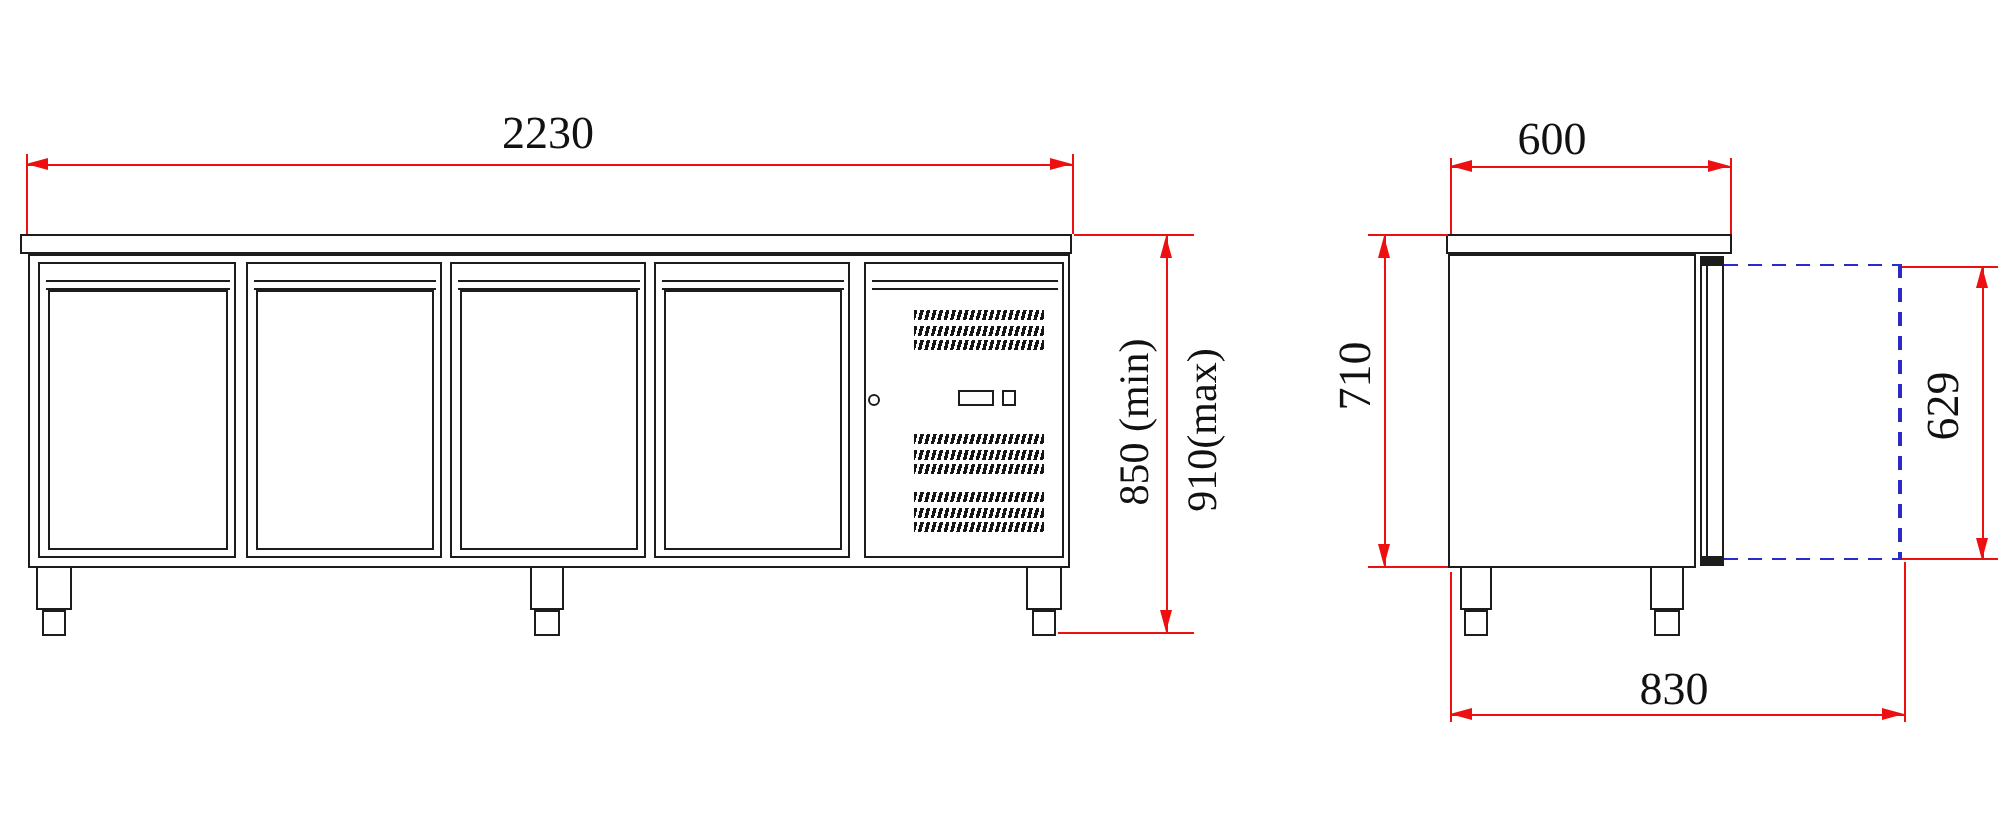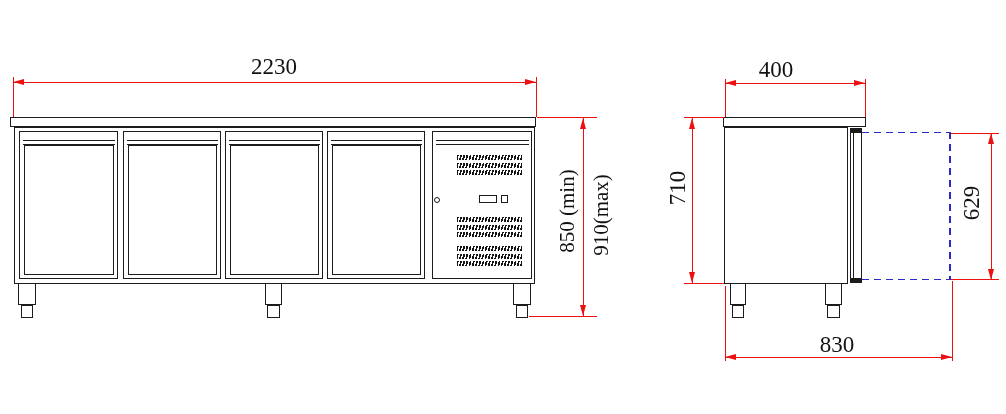--- a/index.html
+++ b/index.html
@@ -125,21 +125,21 @@
 
     <div class="legt" style="left:729.5px;width:16.5px"></div>
     <div class="legf" style="left:731.5px;width:12.5px"></div>
     <div class="legt" style="left:825px;width:17px"></div>
     <div class="legf" style="left:827px;width:12.5px"></div>
 
     <div class="dashh" style="left:862px;top:131.5px;width:89px"></div>
     <div class="dashv" style="left:949px;top:132px;height:148px"></div>
     <div class="dashh" style="left:862px;top:278.5px;width:89px"></div>
 
-    <div class="dimtext" style="left:736px;top:57px;width:80px">400</div>
+    <div class="dimtext" style="left:736px;top:57px;width:80px">600</div>
     <div class="redh" style="left:725px;top:83px;width:140px"></div>
     <div class="arr l" style="left:725px;top:80.1px"></div>
     <div class="arr r" style="left:854px;top:80.1px"></div>
     <div class="redv" style="left:724.5px;top:79px;height:38px"></div>
     <div class="redv" style="left:864.5px;top:79px;height:38px"></div>
 
     <div class="redh" style="left:684px;top:117px;width:40px"></div>
     <div class="redh" style="left:684px;top:283px;width:40px"></div>
     <div class="redv" style="left:691.5px;top:118px;height:165px"></div>
     <div class="arr u" style="left:689px;top:118px"></div>

